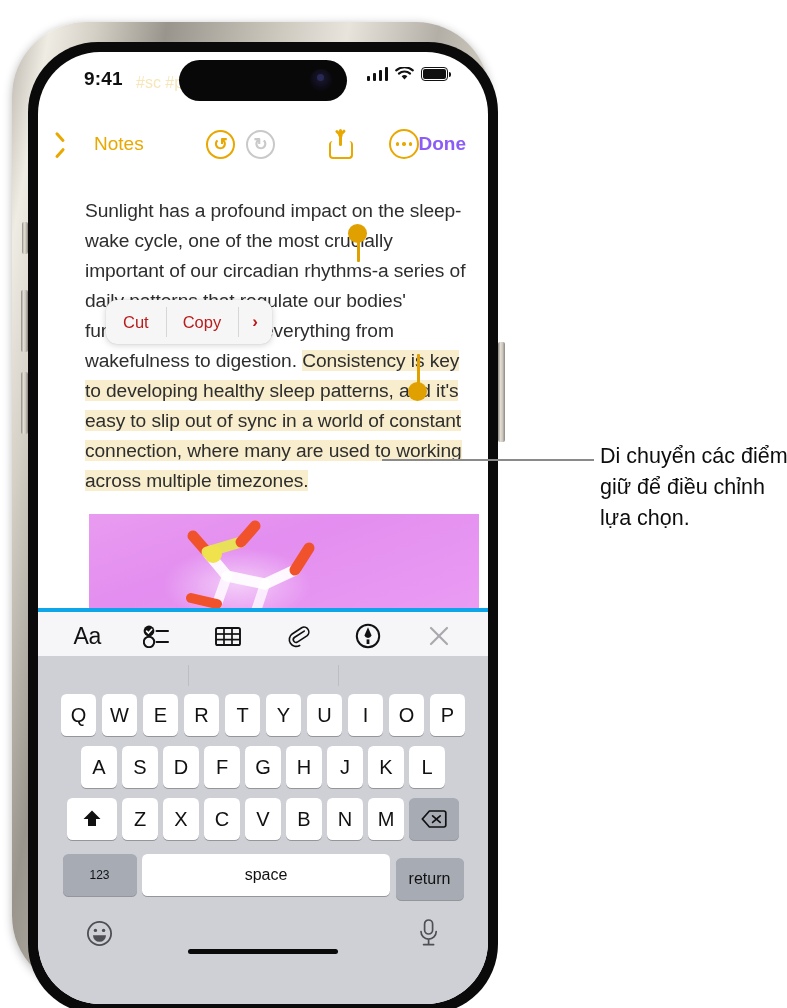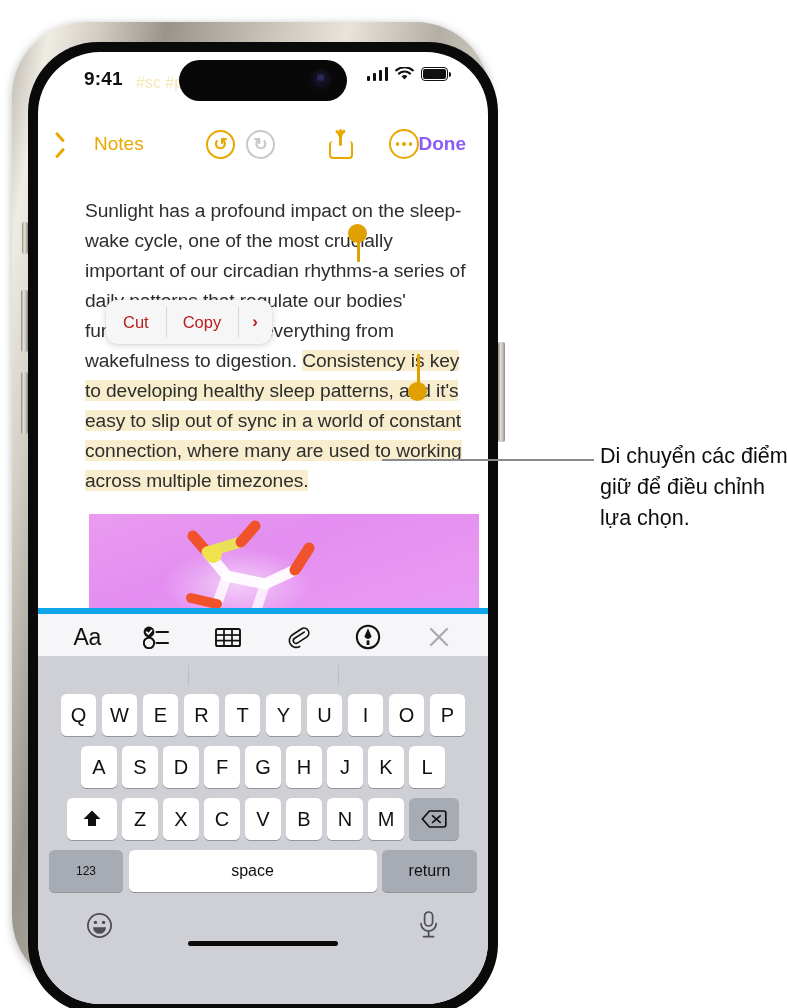--- a/index.html
+++ b/index.html
@@ -166,21 +166,21 @@
   }
   .ctx-item + .ctx-item::before {
     content:''; position:absolute; left:0; top:7px; bottom:7px; width:1px; background:#d8d7d7;
   }
   .ctx-arrow { padding: 0 14px; font-size:17px; font-weight:bold; }
 
   
   .fmt-bar {
     position:absolute; left:0; top:556px; width:450px; height:52px; z-index:9;
     background:#f6f5f8; display:flex; align-items:center; justify-content:space-around;
-    padding: 0 14px; border-top:6px solid #0ea5e9;
+    padding: 0 14px; border-top:4px solid #0ea5e9;
   }
   .fmt-btn { width:42px; height:34px; display:flex; align-items:center; justify-content:center; cursor:pointer; }
   .aa-glyph { font-size:23px; color:#111; letter-spacing:-.5px; }
 
   
   .kb { position:absolute; left:0; top:604px; width:450px; height:348px; background:#ced0d6; z-index:9; }
   .kb-predict { height:38px; position:relative; }
   .kb-predict .divider { position:absolute; top:9px; width:1.4px; height:21px; background:#bcbec6; }
   .kb-predict .divider.d1 { left: 150px; }
   .kb-predict .divider.d2 { left: 300px; }
@@ -191,21 +191,21 @@
     display:flex; align-items:center; justify-content:center;
     font-size:20px; color:#111; cursor:pointer;
     box-shadow: 0 1px 0 rgba(0,0,0,.28);
   }
   .key.letter { width:35.5px; }
   .key.dark { background:#a7abb4; }
   .key.shift { width:50px; }
   .key.del { width:50px; }
   .key.num123 { width:74px; font-size:12px; }
   .key.space { width:248px; font-size:16px; }
-  .key.ret { width:95px; font-size:16px; }
+  .key.ret { width:68px; font-size:16px;margin-top:8px; }
   .row2 { padding: 0 18px; }
 
   .kb-bottom { position:relative; height:60px; }
   .kb-emoji { position:absolute; left:48px; top:10px; cursor:pointer; }
   .kb-mic { position:absolute; right:48px; top:8px; cursor:pointer; }
   .home-indicator {
     position:absolute; left:50%; transform:translateX(-50%); bottom:16px;
     width:150px; height:5.5px; border-radius:3px; background:#0a0a0a;
   }
 

